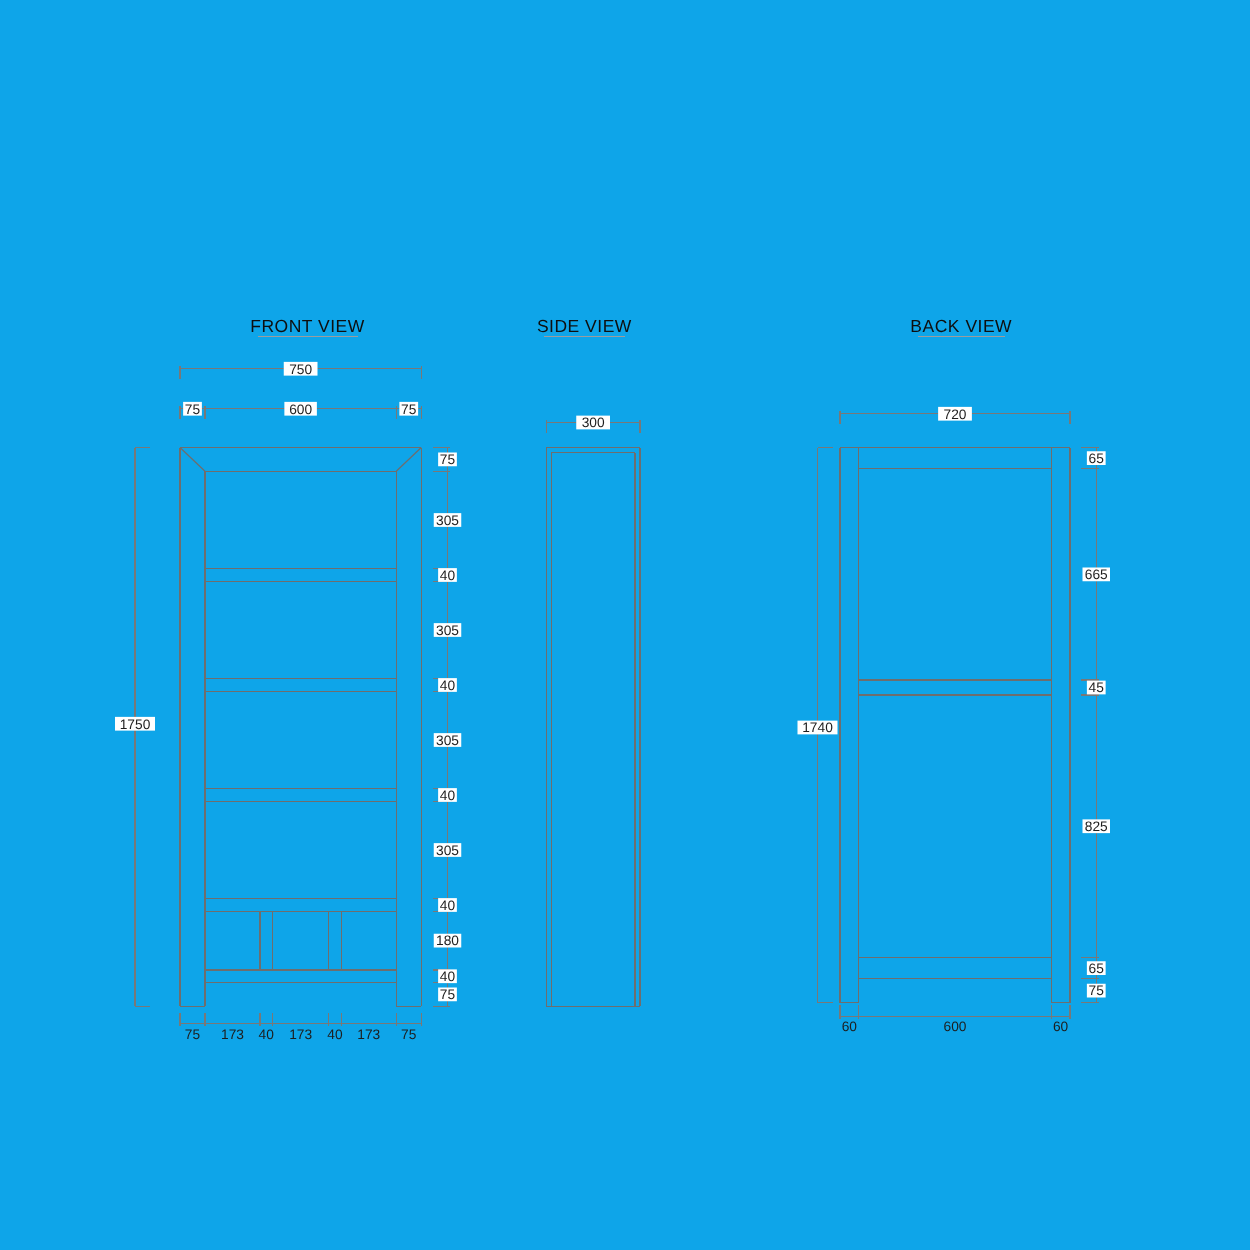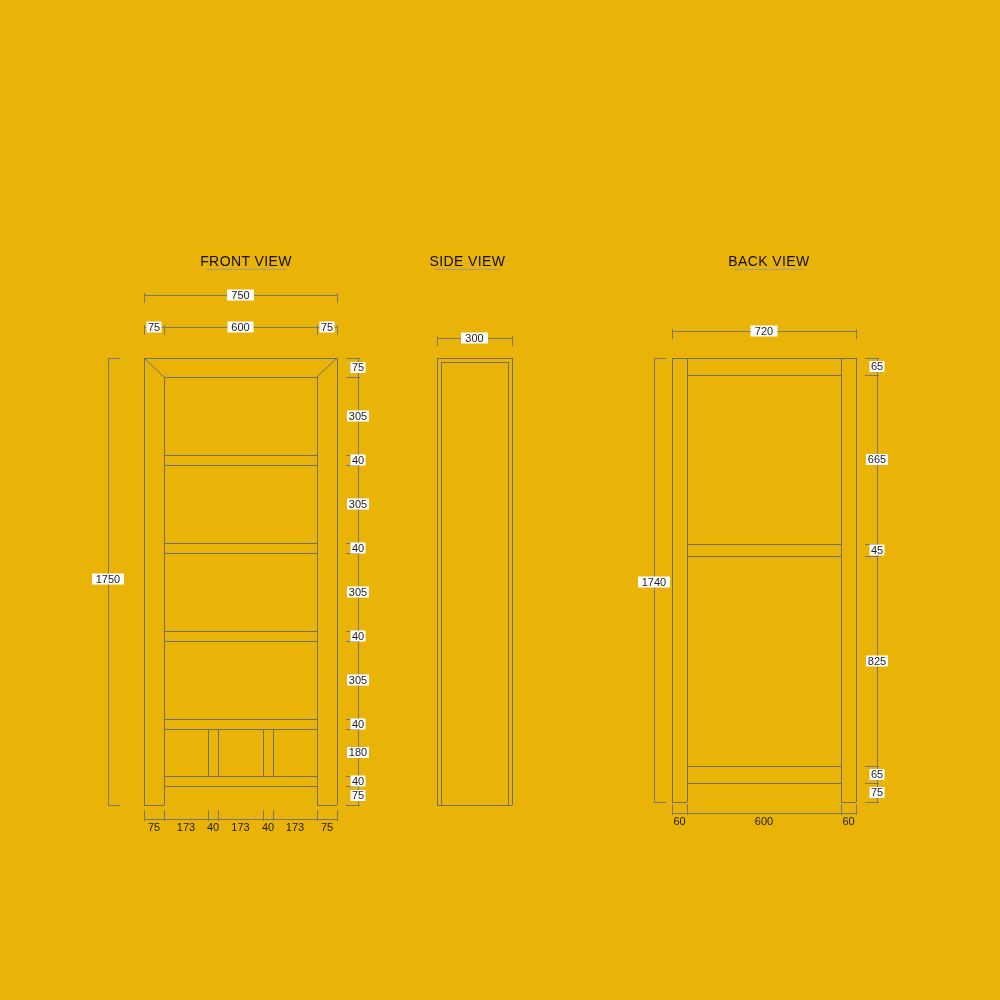--- a/index.html
+++ b/index.html
@@ -1,16 +1,16 @@
 <!DOCTYPE html>
 <html><head>
 <meta charset="utf-8">
 <style>
   html,body{margin:0;padding:0;background:#ffffff;}
-  .stage{position:relative;width:1000px;height:1000px;background:#eab308;
+  .stage{position:relative;width:1000px;height:1000px;background:#0ea5e9;
          font-family:"Liberation Sans",sans-serif;overflow:hidden;}
   svg{display:block;}
   .geo{fill:none;stroke:#6e6e6e;stroke-width:1;shape-rendering:crispEdges;}
   .chamfer{fill:none;stroke:#6e6e6e;stroke-width:1;}
   .dim{fill:none;stroke:#787878;stroke-width:1;shape-rendering:crispEdges;}
   .underline{stroke:#9c9c9c;stroke-width:1;shape-rendering:crispEdges;}
   .mask{fill:#ffffff;}
   text{fill:#1d1d1d;font-size:11px;text-anchor:middle;}
   .title{font-size:14px;letter-spacing:.4px;fill:#0e0e0e;}
 </style>

